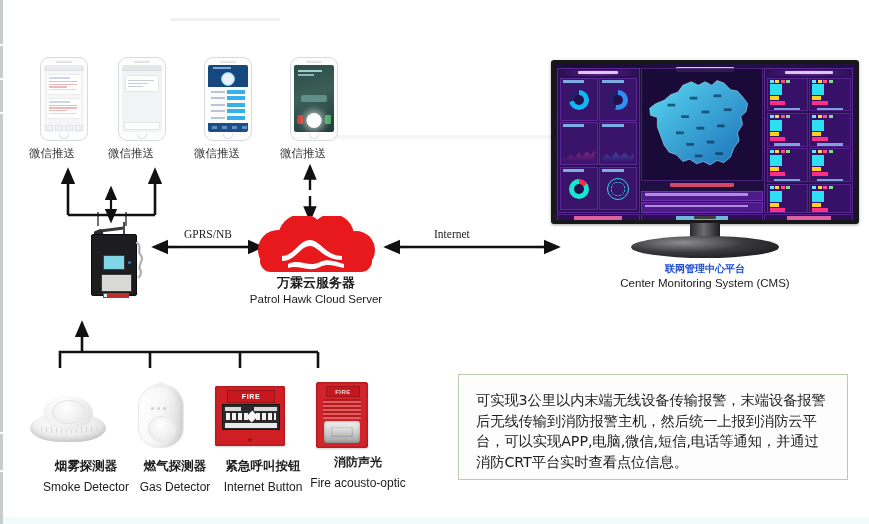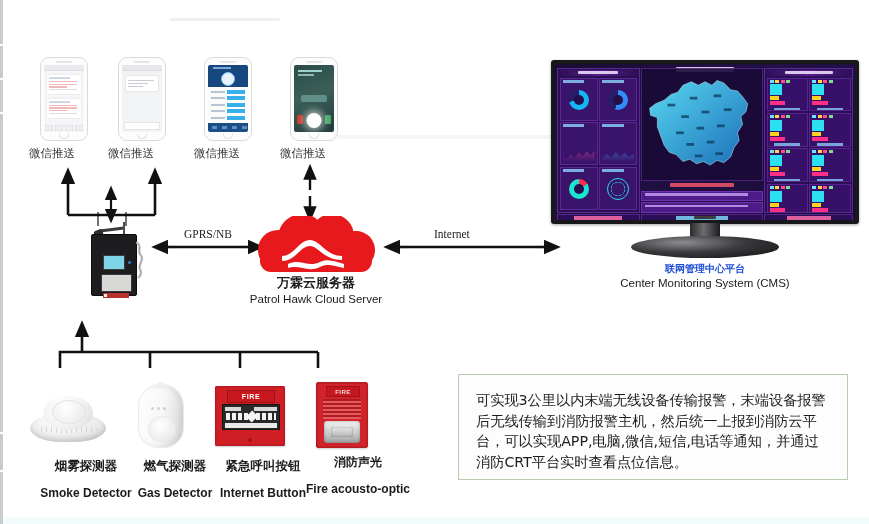--- a/index.html
+++ b/index.html
@@ -226,21 +226,21 @@
   .sounder .cap span{font-size:6px;font-weight:bold;color:#f3d7d7;letter-spacing:.5px;}
   .sounder .grill{position:absolute;left:7px;top:17px;width:38px;height:20px;
       background:repeating-linear-gradient(180deg,#b01b20 0 2px,#e35c60 2px 4px);border-radius:1px;}
   .sounder .lens{position:absolute;left:8px;bottom:5px;width:36px;height:22px;border-radius:3px;
       background:linear-gradient(180deg,#f2f2f2,#c9c9c9 60%,#9f9f9f);box-shadow:inset 0 0 3px rgba(0,0,0,.3);}
   .sounder .lens:after{content:"";position:absolute;left:7px;top:6px;width:22px;height:10px;border-radius:2px;
       background:linear-gradient(180deg,#e8e8e8,#b5b5b5);box-shadow:inset 0 0 2px rgba(0,0,0,.4);}
 
   .devlbl{position:absolute;top:82px;width:130px;text-align:center;}
   .devlbl .cn{font-size:12.5px;font-weight:bold;color:#1b1b1b;font-family:"DejaVu Sans",sans-serif;white-space:nowrap;}
-  .devlbl .en{font-size:12px;font-weight:bold;color:#1b1b1b;white-space:nowrap;margin-top:11px;}
+  .devlbl .en{font-size:12px;font-weight:normal;color:#1b1b1b;white-space:nowrap;margin-top:5px;}
 
   
   .note{position:absolute;left:458px;top:374px;width:390px;height:106px;border:1px solid #b9ccae;
       background:#fdfdfd;box-sizing:border-box;padding:7px 9px;}
   .note p{margin:8px;font-size:14.3px;line-height:20.5px;color:#1d1d1d;
       font-family:"DejaVu Sans",sans-serif;letter-spacing:-.1px;}
 </style>
 </head>
 <body>
 

